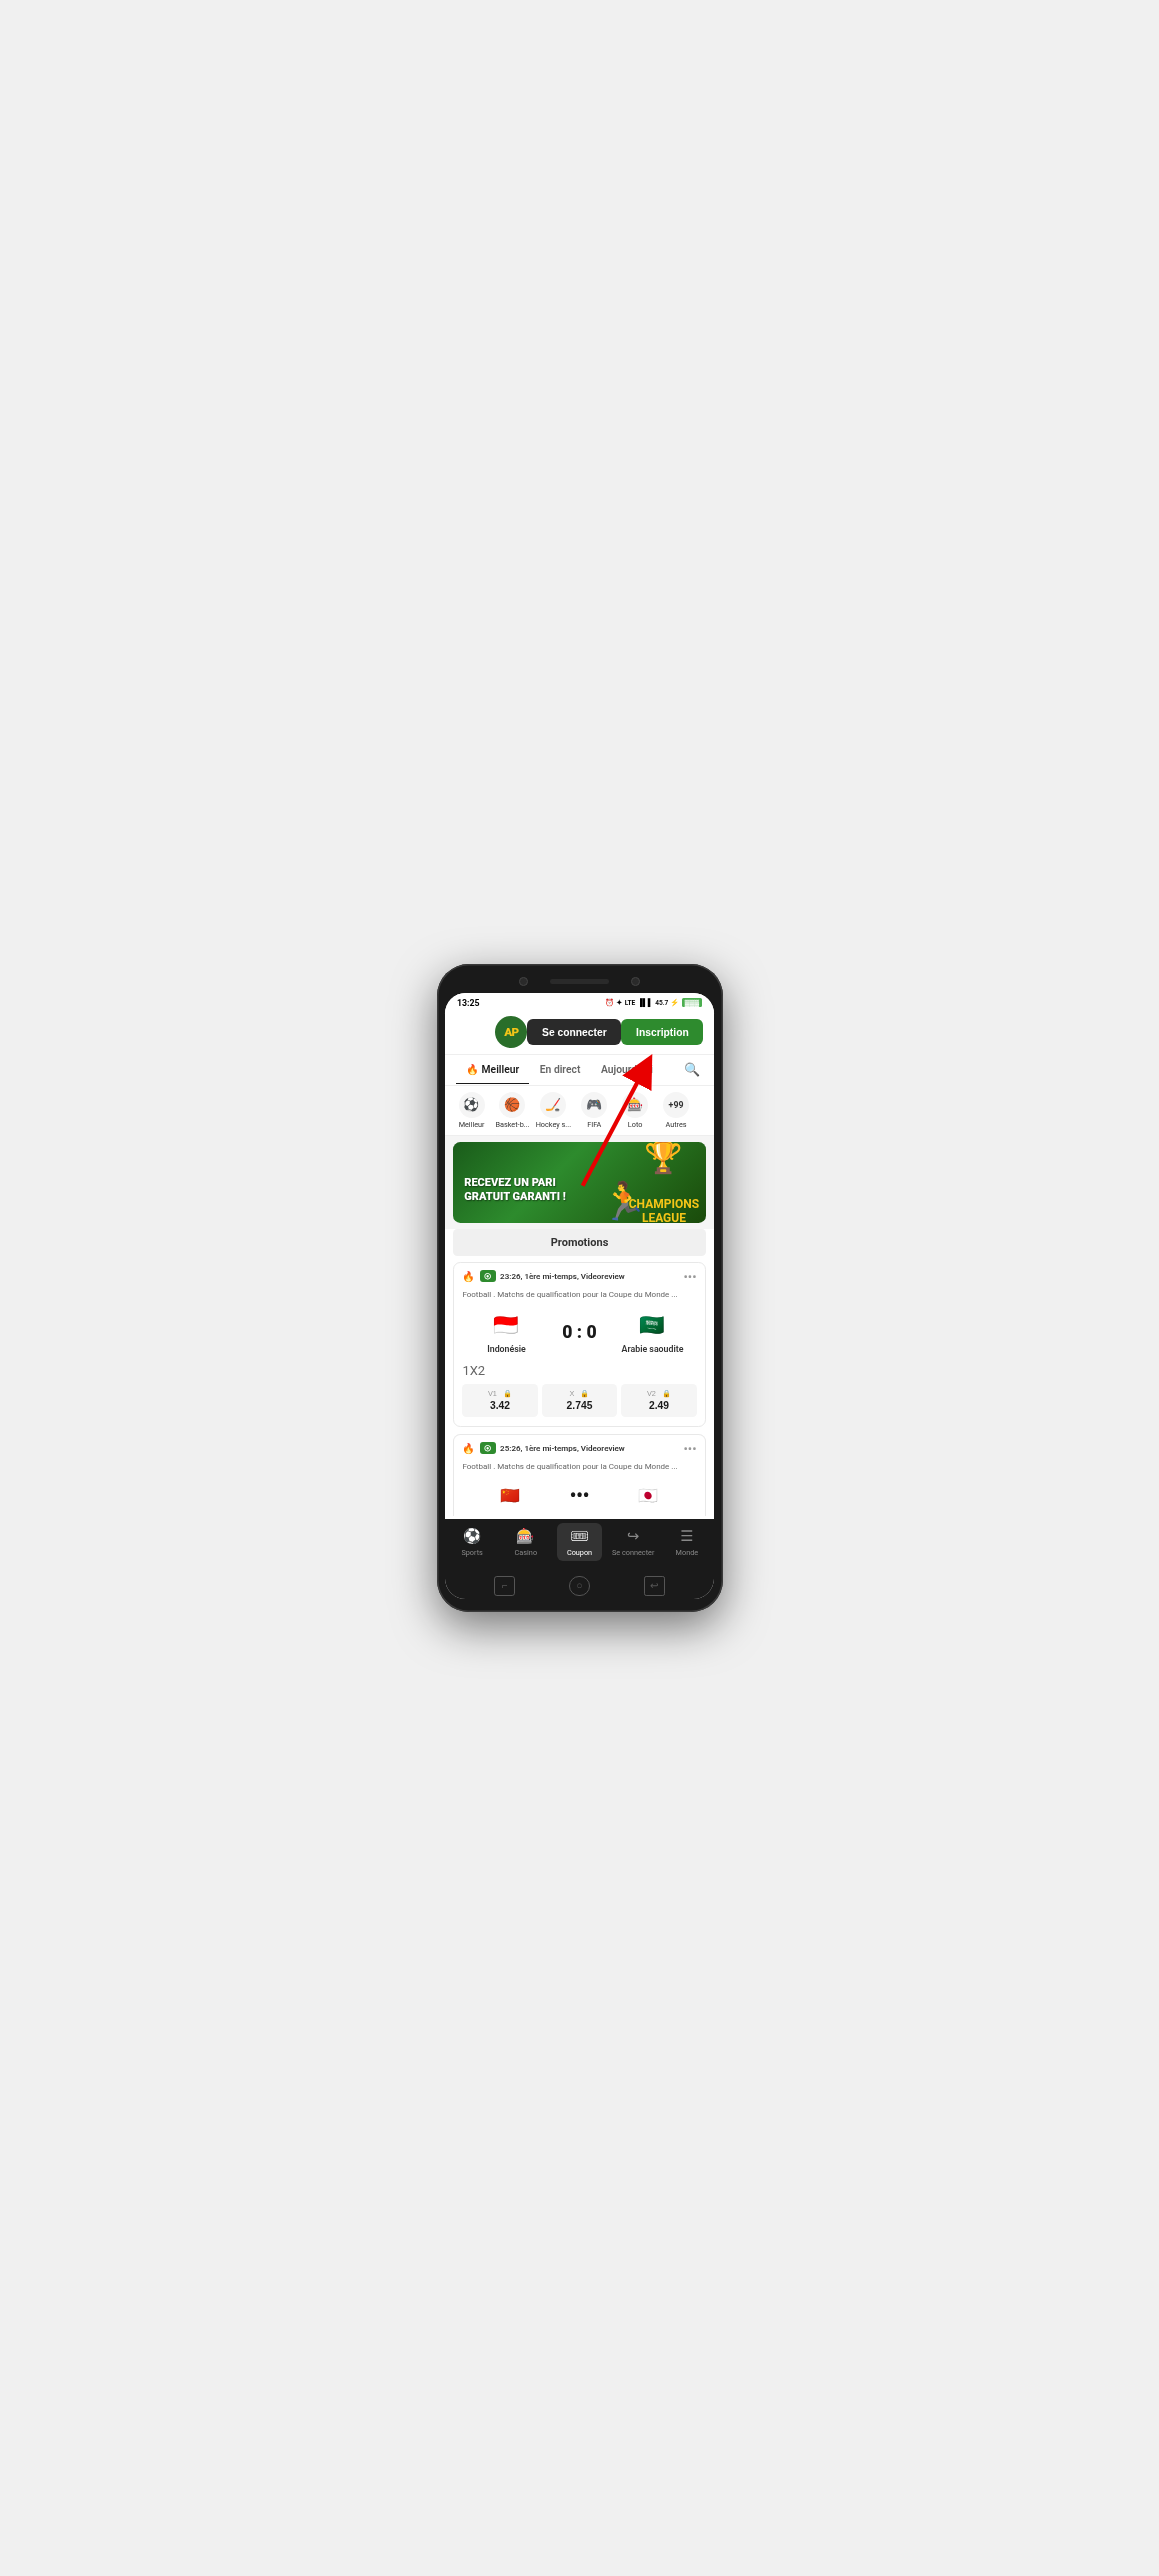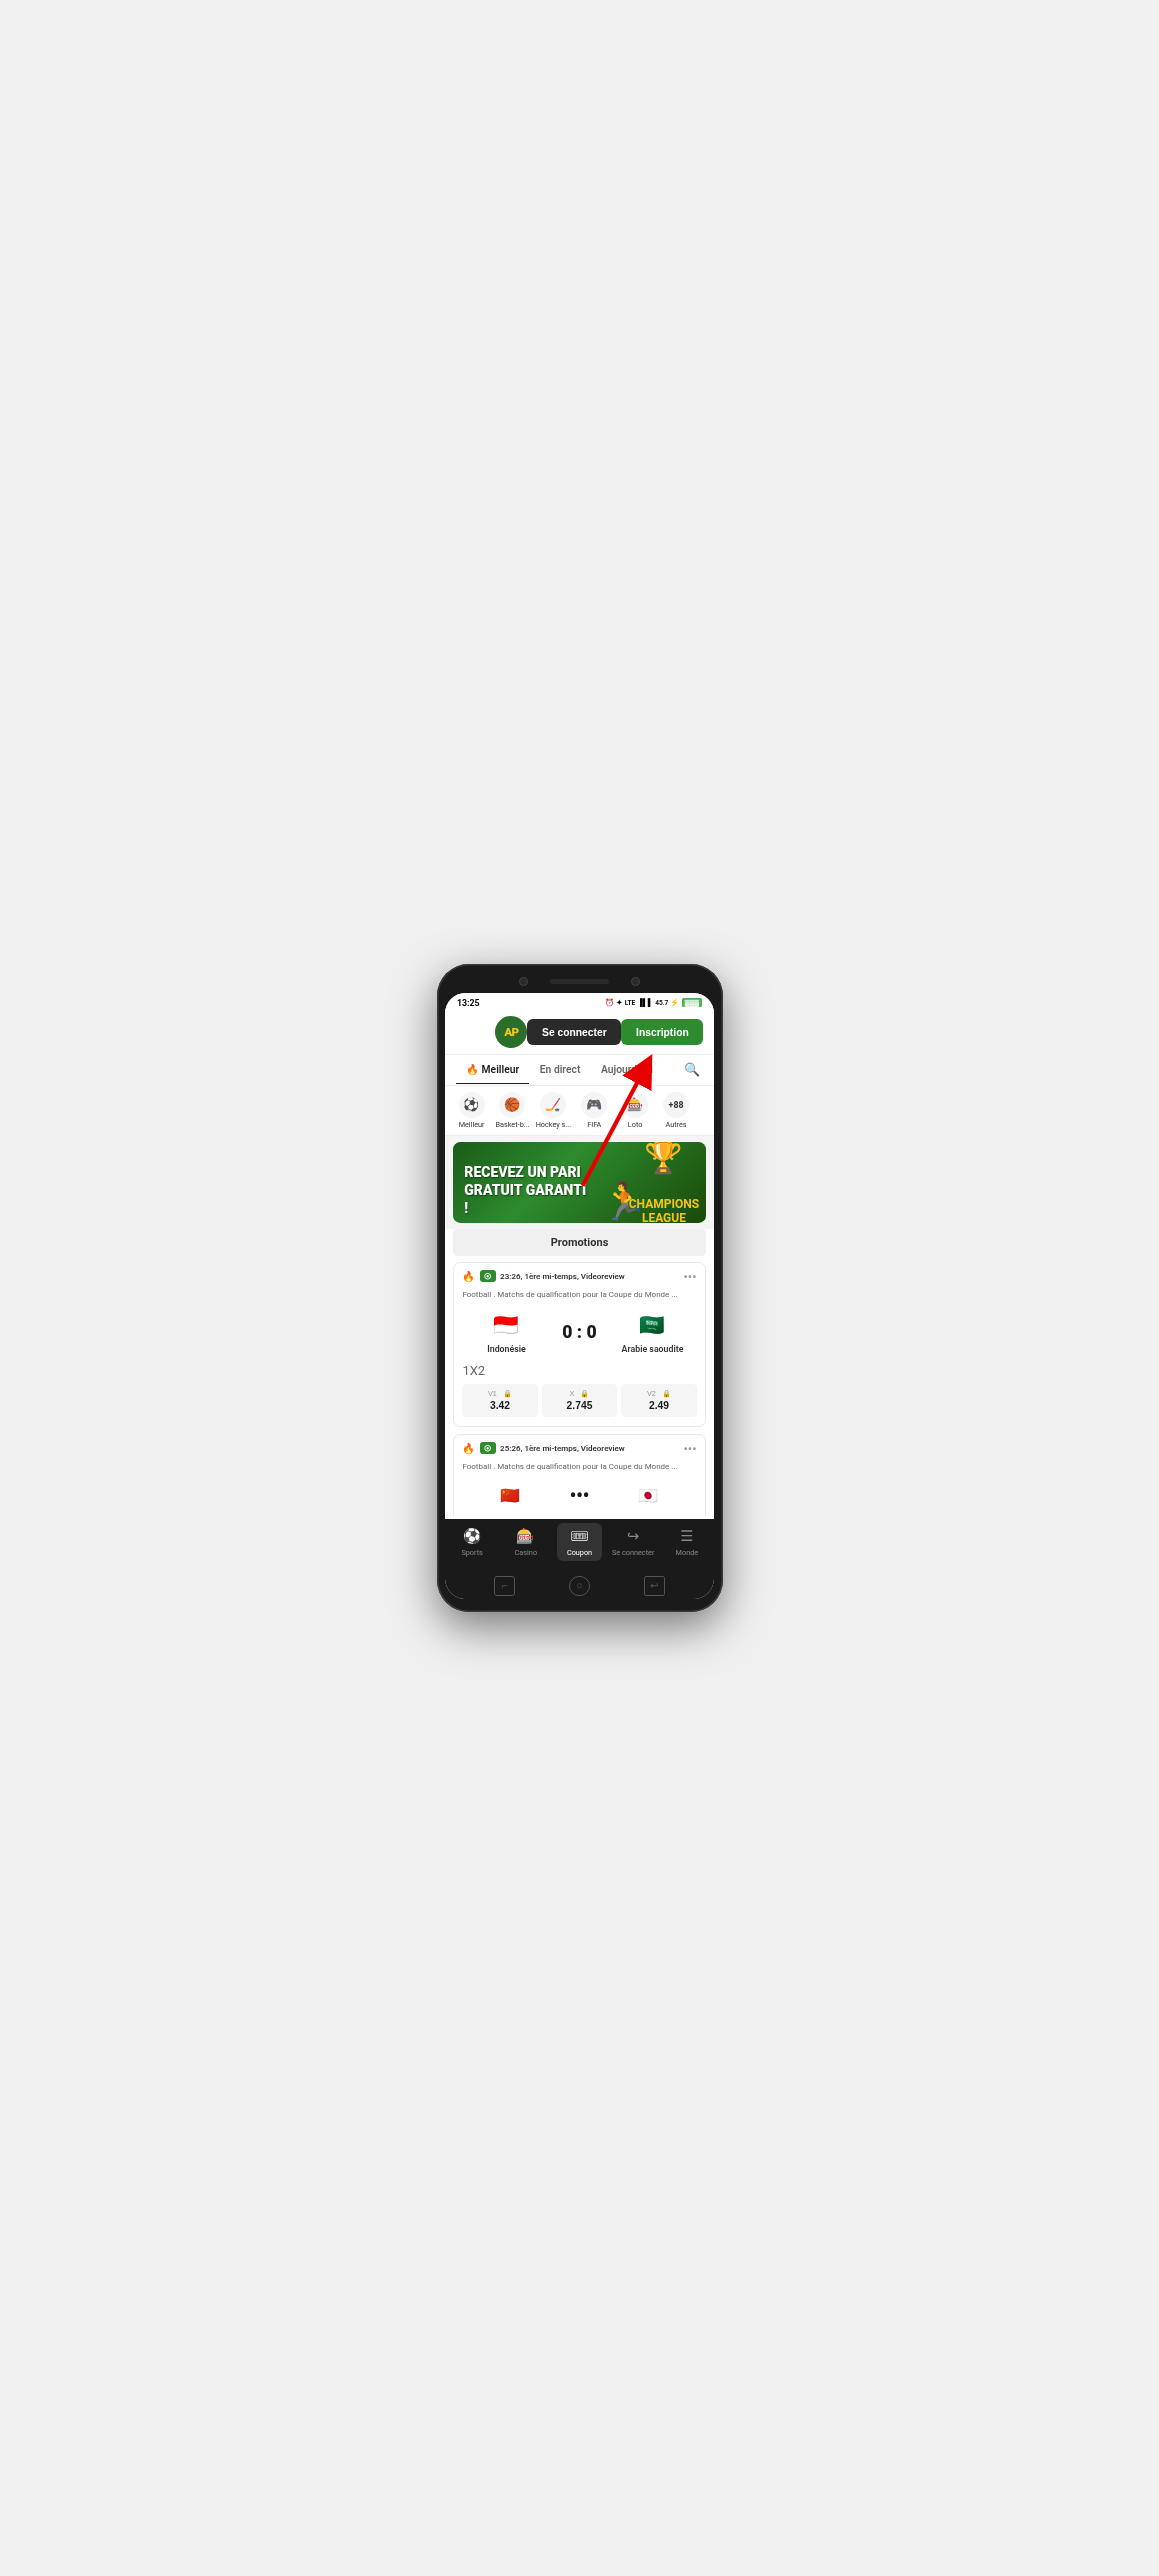--- a/index.html
+++ b/index.html
@@ -206,21 +206,21 @@
       padding: 11.7px;
       position: relative;
       overflow: hidden;
       height: 81px;
       display: flex;
       align-items: center;
     }
 
     .banner-text {
       color: #fff;
-      font-size: 14px;
+      font-size: 11px;
       font-weight: 900;
       line-height: 1.3;
       z-index: 2;
       text-shadow: 0.7px 0.7px 1.5px rgba(0,0,0,0.5);
       max-width: 55%;
       margin-top: 16px;
     }
 
     .banner-trophy {
       position: absolute;
@@ -560,21 +560,21 @@
       </div>
       <div class="sport-item">
         <div class="sport-icon">🎮</div>
         <span class="sport-label">FIFA</span>
       </div>
       <div class="sport-item">
         <div class="sport-icon">🎰</div>
         <span class="sport-label">Loto</span>
       </div>
       <div class="sport-item">
-        <div class="sport-icon" style="font-size:8.8px;font-weight:700;color:#333;">+88</div>
+        <div class="sport-icon" style="font-size:8.8px;font-weight:700;color:#333;">+99</div>
         <span class="sport-label">Autres</span>
       </div>
     </div>
 
     <div class="banner-section">
       <div class="banner">
         <div class="banner-text">RECEVEZ UN PARI GRATUIT GARANTI !</div>
         <div class="banner-player">🏃</div>
         <div class="banner-trophy">
           <div class="trophy-icon">🏆</div>

